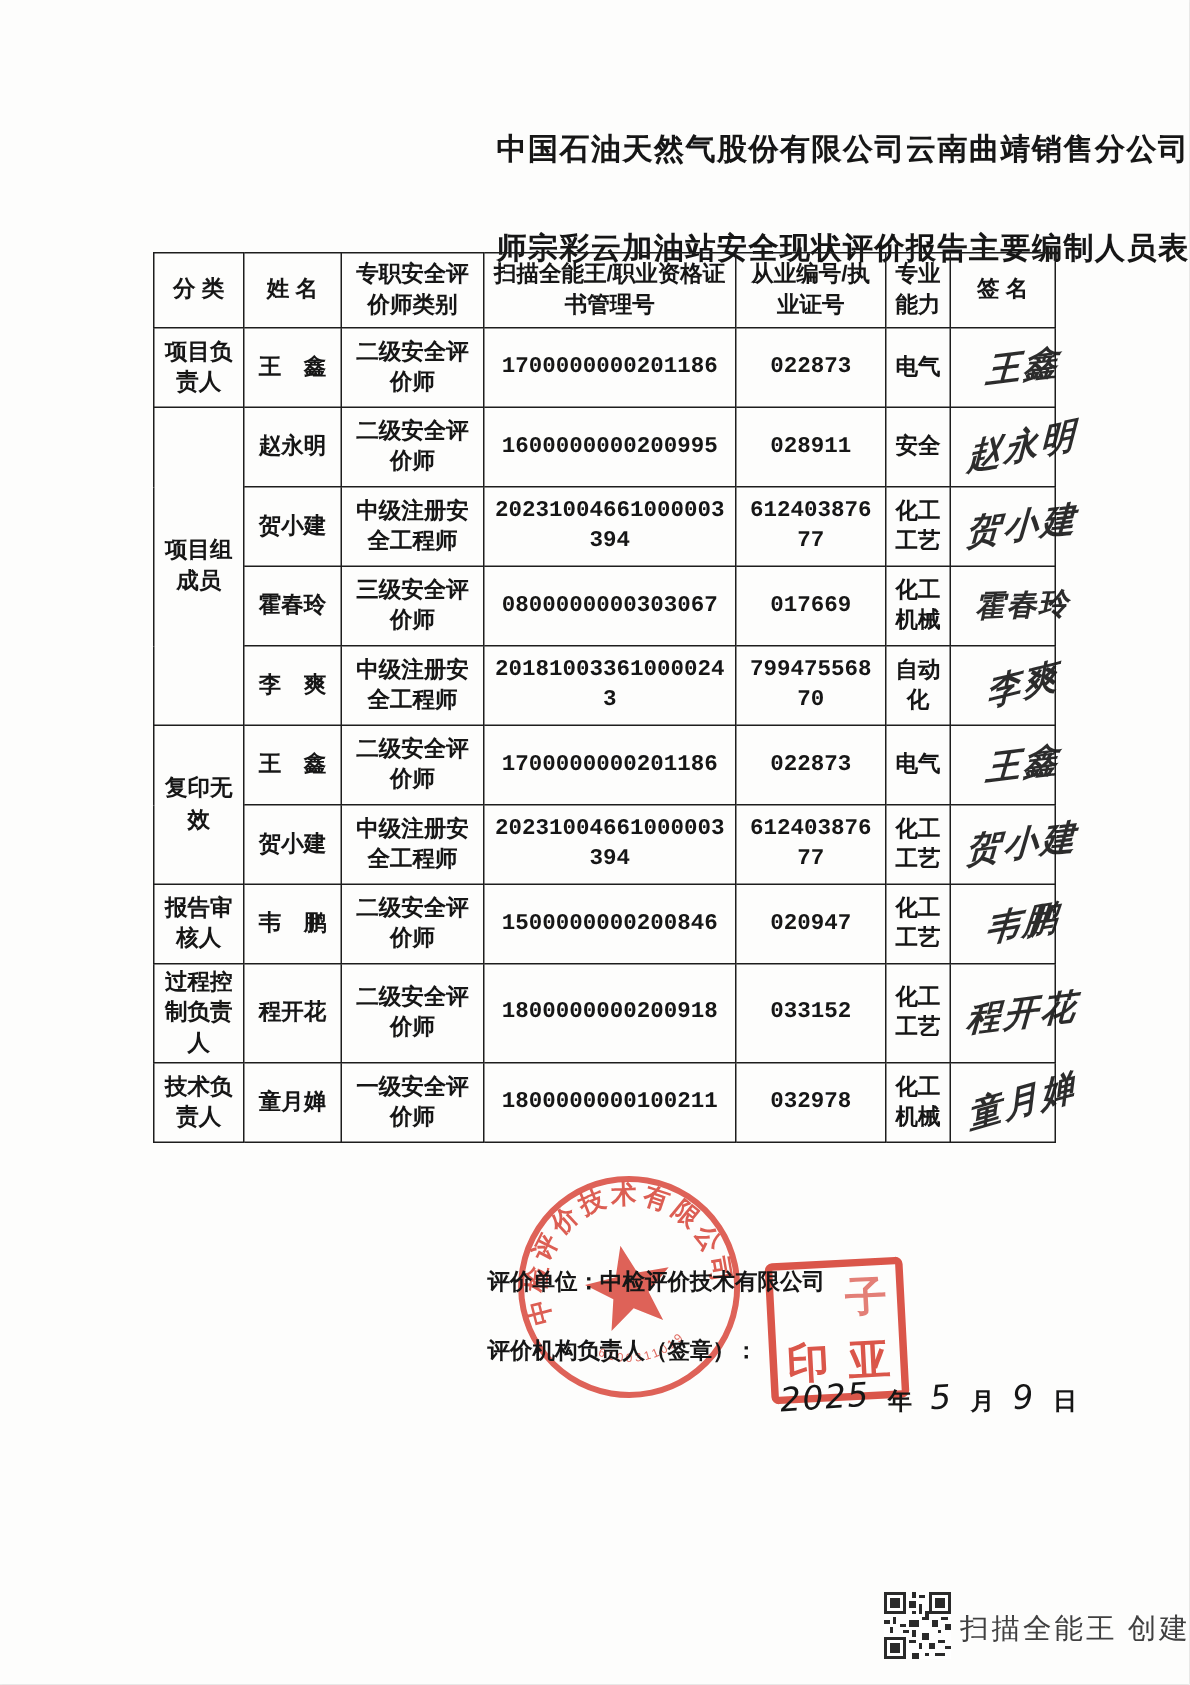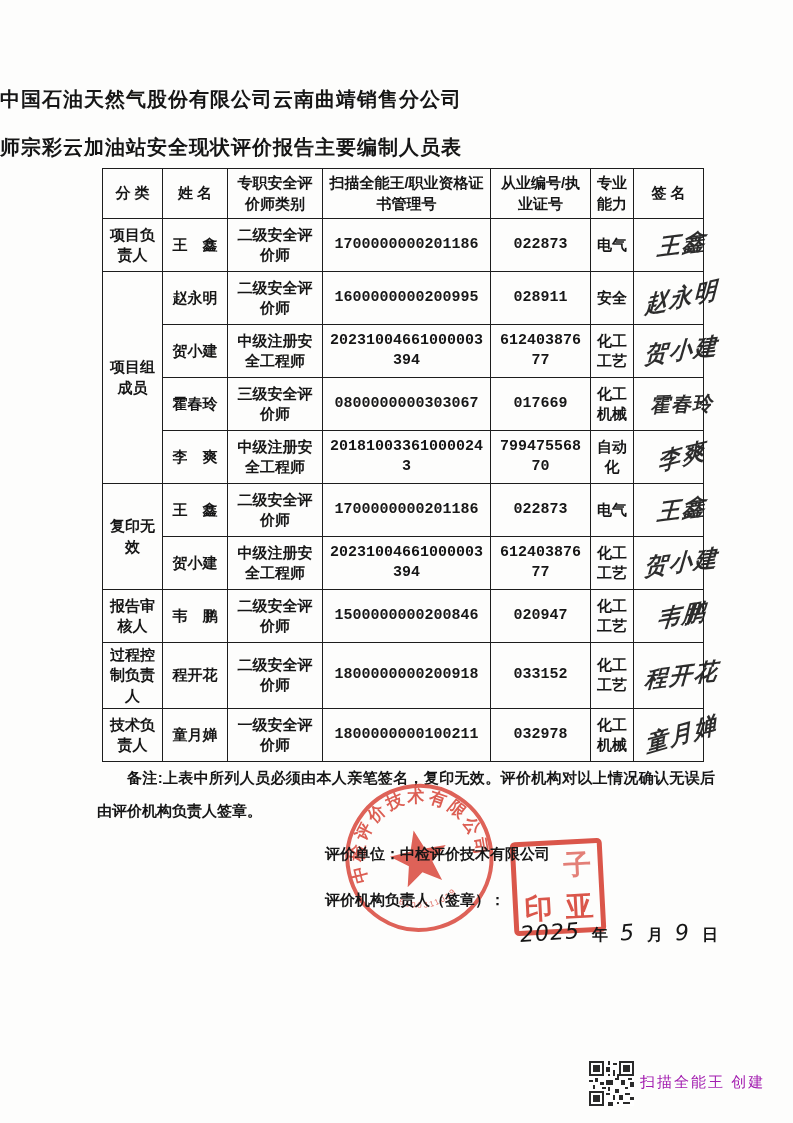--- a/index.html
+++ b/index.html
@@ -1,23 +1,23 @@
 <!DOCTYPE html>
 <html><head>
 <meta charset="utf-8">
 <style>
   html,body{margin:0;padding:0;background:#e8e8e8;}
   .page{
     position:relative;width:793px;height:1123px;background:#fdfdfc;
     font-family:"Liberation Sans",sans-serif;color:#161616;overflow:hidden;
     box-shadow:0 0 4px rgba(0,0,0,.2);
   }
-  .title{position:absolute;width:793px;text-align:left;font-size:20px;font-weight:700;letter-spacing:1px;}
+  .title{position:absolute;width:793px;text-align:right;font-size:20px;font-weight:700;letter-spacing:1px;}
   .title1{top:86px;}
-  .title2{top:134px;}
+  .title2{top:152px;}
 
   table.personnel{
     position:absolute;left:102px;top:168px;width:601px;
     border-collapse:collapse;table-layout:fixed;
   }
   table.personnel th,table.personnel td{
     border:1.6px solid #1d1d1d;text-align:center;vertical-align:middle;
     padding:2px 5px;font-size:15px;font-weight:700;line-height:1.35;
     word-break:break-all;overflow:visible;
   }
@@ -59,22 +59,22 @@
     position:absolute;left:512px;top:840px;width:82px;height:84px;z-index:2;
     border:5px solid #d5392c;border-radius:5px;transform:rotate(-3deg);opacity:.85;
     display:grid;grid-template-columns:1fr 1fr;grid-template-rows:1fr 1fr;
     align-items:center;justify-items:center;color:#d5392c;font-weight:700;font-size:28px;
   }
   .seal-square span{line-height:1;}
   .seal-square .partial{opacity:.75;}
 
   .qr{position:absolute;left:589px;top:1061px;width:45px;height:45px;}
   .watermark{
-    position:absolute;left:640px;top:1073px;font-family:Liberation Sans, sans-serif;
-    font-size:15px;color:#a21caf;letter-spacing:2px;white-space:nowrap;
+    position:absolute;left:640px;top:1073px;font-family:Liberation Serif, serif;
+    font-size:19px;color:#404040;letter-spacing:2px;white-space:nowrap;
   }
 </style>
 </head>
 <body>
 
 <div class="page">
 
   <div class="title title1">中国石油天然气股份有限公司云南曲靖销售分公司</div>
   <div class="title title2">师宗彩云加油站安全现状评价报告主要编制人员表</div>
 
@@ -182,21 +182,20 @@
         <td>童月婵</td>
         <td>一级安全评价师</td>
         <td class="num">1800000000100211</td>
         <td class="num">032978</td>
         <td>化工机械</td>
         <td class="sigcell"><span class="sig">童月婵</span></td>
       </tr>
     </tbody>
   </table>
 
-  <p class="notes">备注:上表中所列人员必须由本人亲笔签名，复印无效。评价机构对以上情况确认无误后由评价机构负责人签章。</p>
 
   <div class="seal-round">
     <svg width="156" height="156" viewBox="0 0 156 156">
       <circle cx="78" cy="80" r="72" fill="none" stroke="#d5392c" stroke-width="4" opacity="0.9"></circle>
       <polygon opacity="0.9" fill="#d5392c" points="78,52 85.4,71.8 106.5,72.7 90,85.9 95.6,106.3 78,94.6 60.4,106.3 66,85.9 49.5,72.7 70.6,71.8"></polygon>
       <defs>
         <path id="arcTop" d="M 29.5 108 A 56 56 0 1 1 126.5 108" fill="none"></path>
         <path id="arcBottom" d="M 38 110 A 50 50 0 0 0 118 110" fill="none"></path>
       </defs>
       <text font-size="17" font-weight="bold" fill="#d5392c" letter-spacing="3" opacity="0.92">

